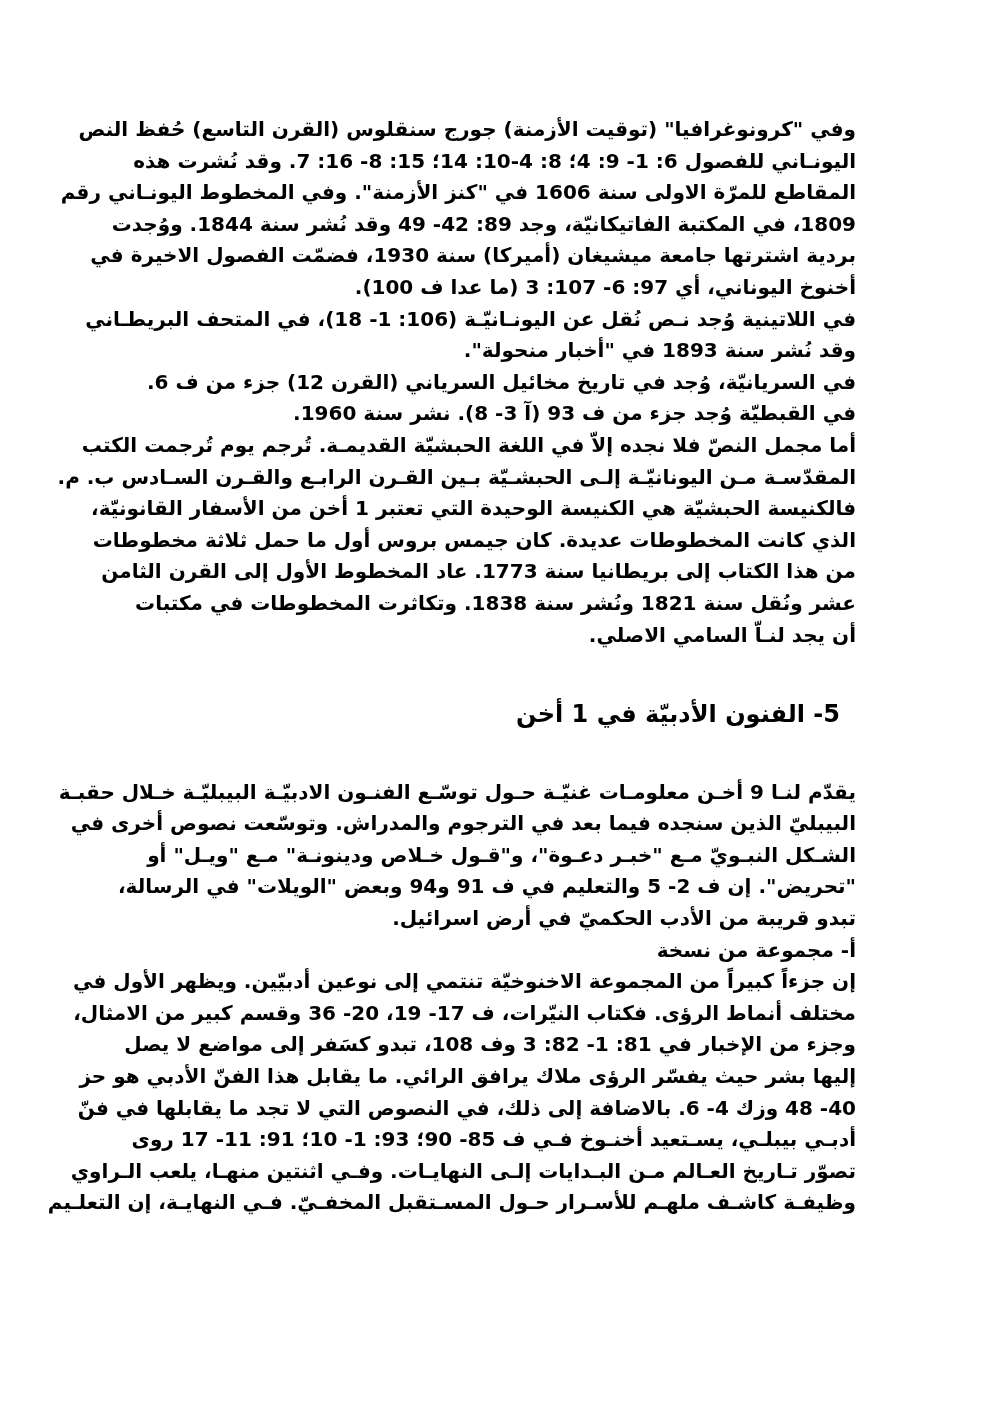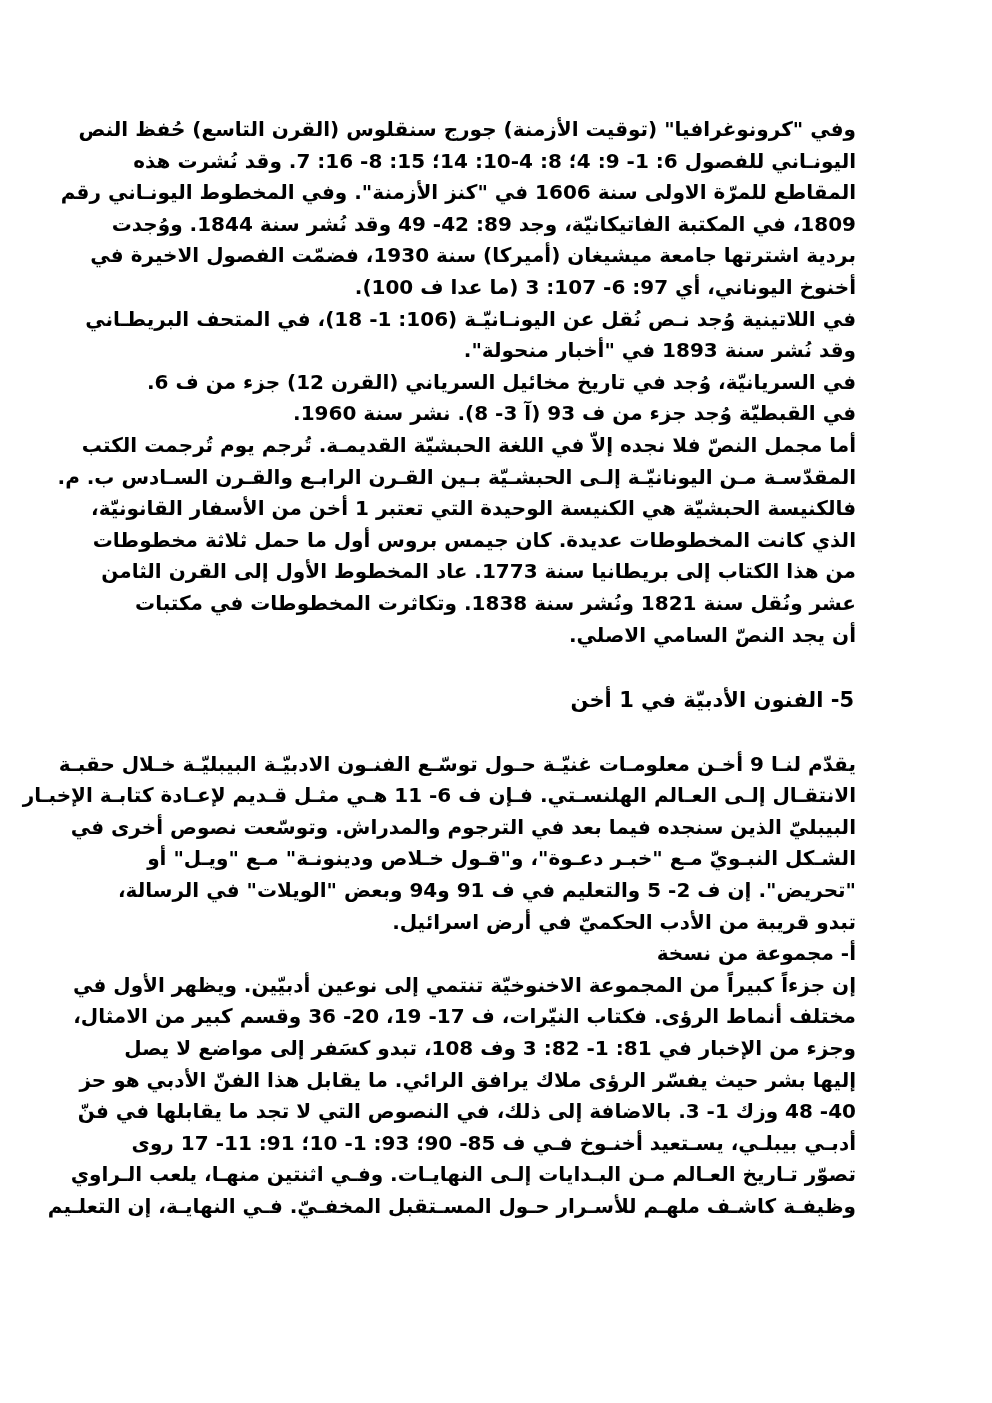--- a/index.html
+++ b/index.html
@@ -34,22 +34,22 @@
       display: block;
       white-space: nowrap;
       text-align: justify;
       text-align-last: justify;
     }
     .line.last {
       text-align-last: right;
     }
     .gap-large { height: 32px; }
     .heading {
-      margin: 2px;
-      font-size: 21px;
+      margin: 16px;
+      font-size: 24px;
       line-height: 31.6px;
     }
     .gap-heading { height: 30px; }
   </style>
 </head>
 <body>
 
 <div class="page">
 
   <p class="para">
@@ -74,46 +74,45 @@
     <span class="line last">في القبطيّة وُجد جزء من ف 93 (آ 3- 8). نشر سنة 1960.</span>
   </p>
 
   <p class="para">
     <span class="line">أما مجمل النصّ فلا نجده إلاّ في اللغة الحبشيّة القديمـة. تُرجم يوم تُرجمت الكتب</span>
     <span class="line">المقدّسـة مـن اليونانيّـة إلـى الحبشـيّة بـين القـرن الرابـع والقـرن السـادس ب. م.</span>
     <span class="line">فالكنيسة الحبشيّة هي الكنيسة الوحيدة التي تعتبر 1 أخن من الأسفار القانونيّة،</span>
     <span class="line">الذي كانت المخطوطات عديدة. كان جيمس بروس أول ما حمل ثلاثة مخطوطات</span>
     <span class="line">من هذا الكتاب إلى بريطانيا سنة 1773. عاد المخطوط الأول إلى القرن الثامن</span>
     <span class="line">عشر ونُقل سنة 1821 ونُشر سنة 1838. وتكاثرت المخطوطات في مكتبات</span>
-    <span class="line last">أن يجد النصّ السامي الاصلي.</span>
+    <span class="line last">أن يجد لنـاّ السامي الاصلي.</span>
   </p>
 
   <div class="gap-large"></div>
 
   <h2 class="heading">5- الفنون الأدبيّة في 1 أخن</h2>
 
   <div class="gap-heading"></div>
 
   <p class="para">
     <span class="line">يقدّم لنـا 9 أخـن معلومـات غنيّـة حـول توسّـع الفنـون الادبيّـة البيبليّـة خـلال حقبـة</span>
-    <span class="line">الانتقـال إلـى العـالم الهلنسـتي. فـإن ف 6- 11 هـي مثـل قـديم لإعـادة كتابـة الإخبـار</span>
     <span class="line">البيبليّ الذين سنجده فيما بعد في الترجوم والمدراش. وتوسّعت نصوص أخرى في</span>
     <span class="line">الشـكل النبـويّ مـع "خبـر دعـوة"، و"قـول خـلاص ودينونـة" مـع "ويـل" أو</span>
     <span class="line">"تحريض". إن ف 2- 5 والتعليم في ف 91 و94 وبعض "الويلات" في الرسالة،</span>
     <span class="line last">تبدو قريبة من الأدب الحكميّ في أرض اسرائيل.</span>
   </p>
 
   <p class="para">
     <span class="line last">أ- مجموعة من نسخة</span>
   </p>
 
   <p class="para">
     <span class="line">إن جزءاً كبيراً من المجموعة الاخنوخيّة تنتمي إلى نوعين أدبيّين. ويظهر الأول في</span>
     <span class="line">مختلف أنماط الرؤى. فكتاب النيّرات، ف 17- 19، 20- 36 وقسم كبير من الامثال،</span>
     <span class="line">وجزء من الإخبار في 81: 1- 82: 3 وف 108، تبدو كسَفر إلى مواضع لا يصل</span>
     <span class="line">إليها بشر حيث يفسّر الرؤى ملاك يرافق الرائي. ما يقابل هذا الفنّ الأدبي هو حز</span>
-    <span class="line">40- 48 وزك 1- 3. بالاضافة إلى ذلك، في النصوص التي لا تجد ما يقابلها في فنّ</span>
+    <span class="line">40- 48 وزك 4- 6. بالاضافة إلى ذلك، في النصوص التي لا تجد ما يقابلها في فنّ</span>
     <span class="line">أدبـي بيبلـي، يسـتعيد أخنـوخ فـي ف 85- 90؛ 93: 1- 10؛ 91: 11- 17 روى</span>
     <span class="line">تصوّر تـاريخ العـالم مـن البـدايات إلـى النهايـات. وفـي اثنتين منهـا، يلعب الـراوي</span>
     <span class="line">وظيفـة كاشـف ملهـم للأسـرار حـول المسـتقبل المخفـيّ. فـي النهايـة، إن التعلـيم</span>
   </p>
 
 </div>
 
 </body></html>

